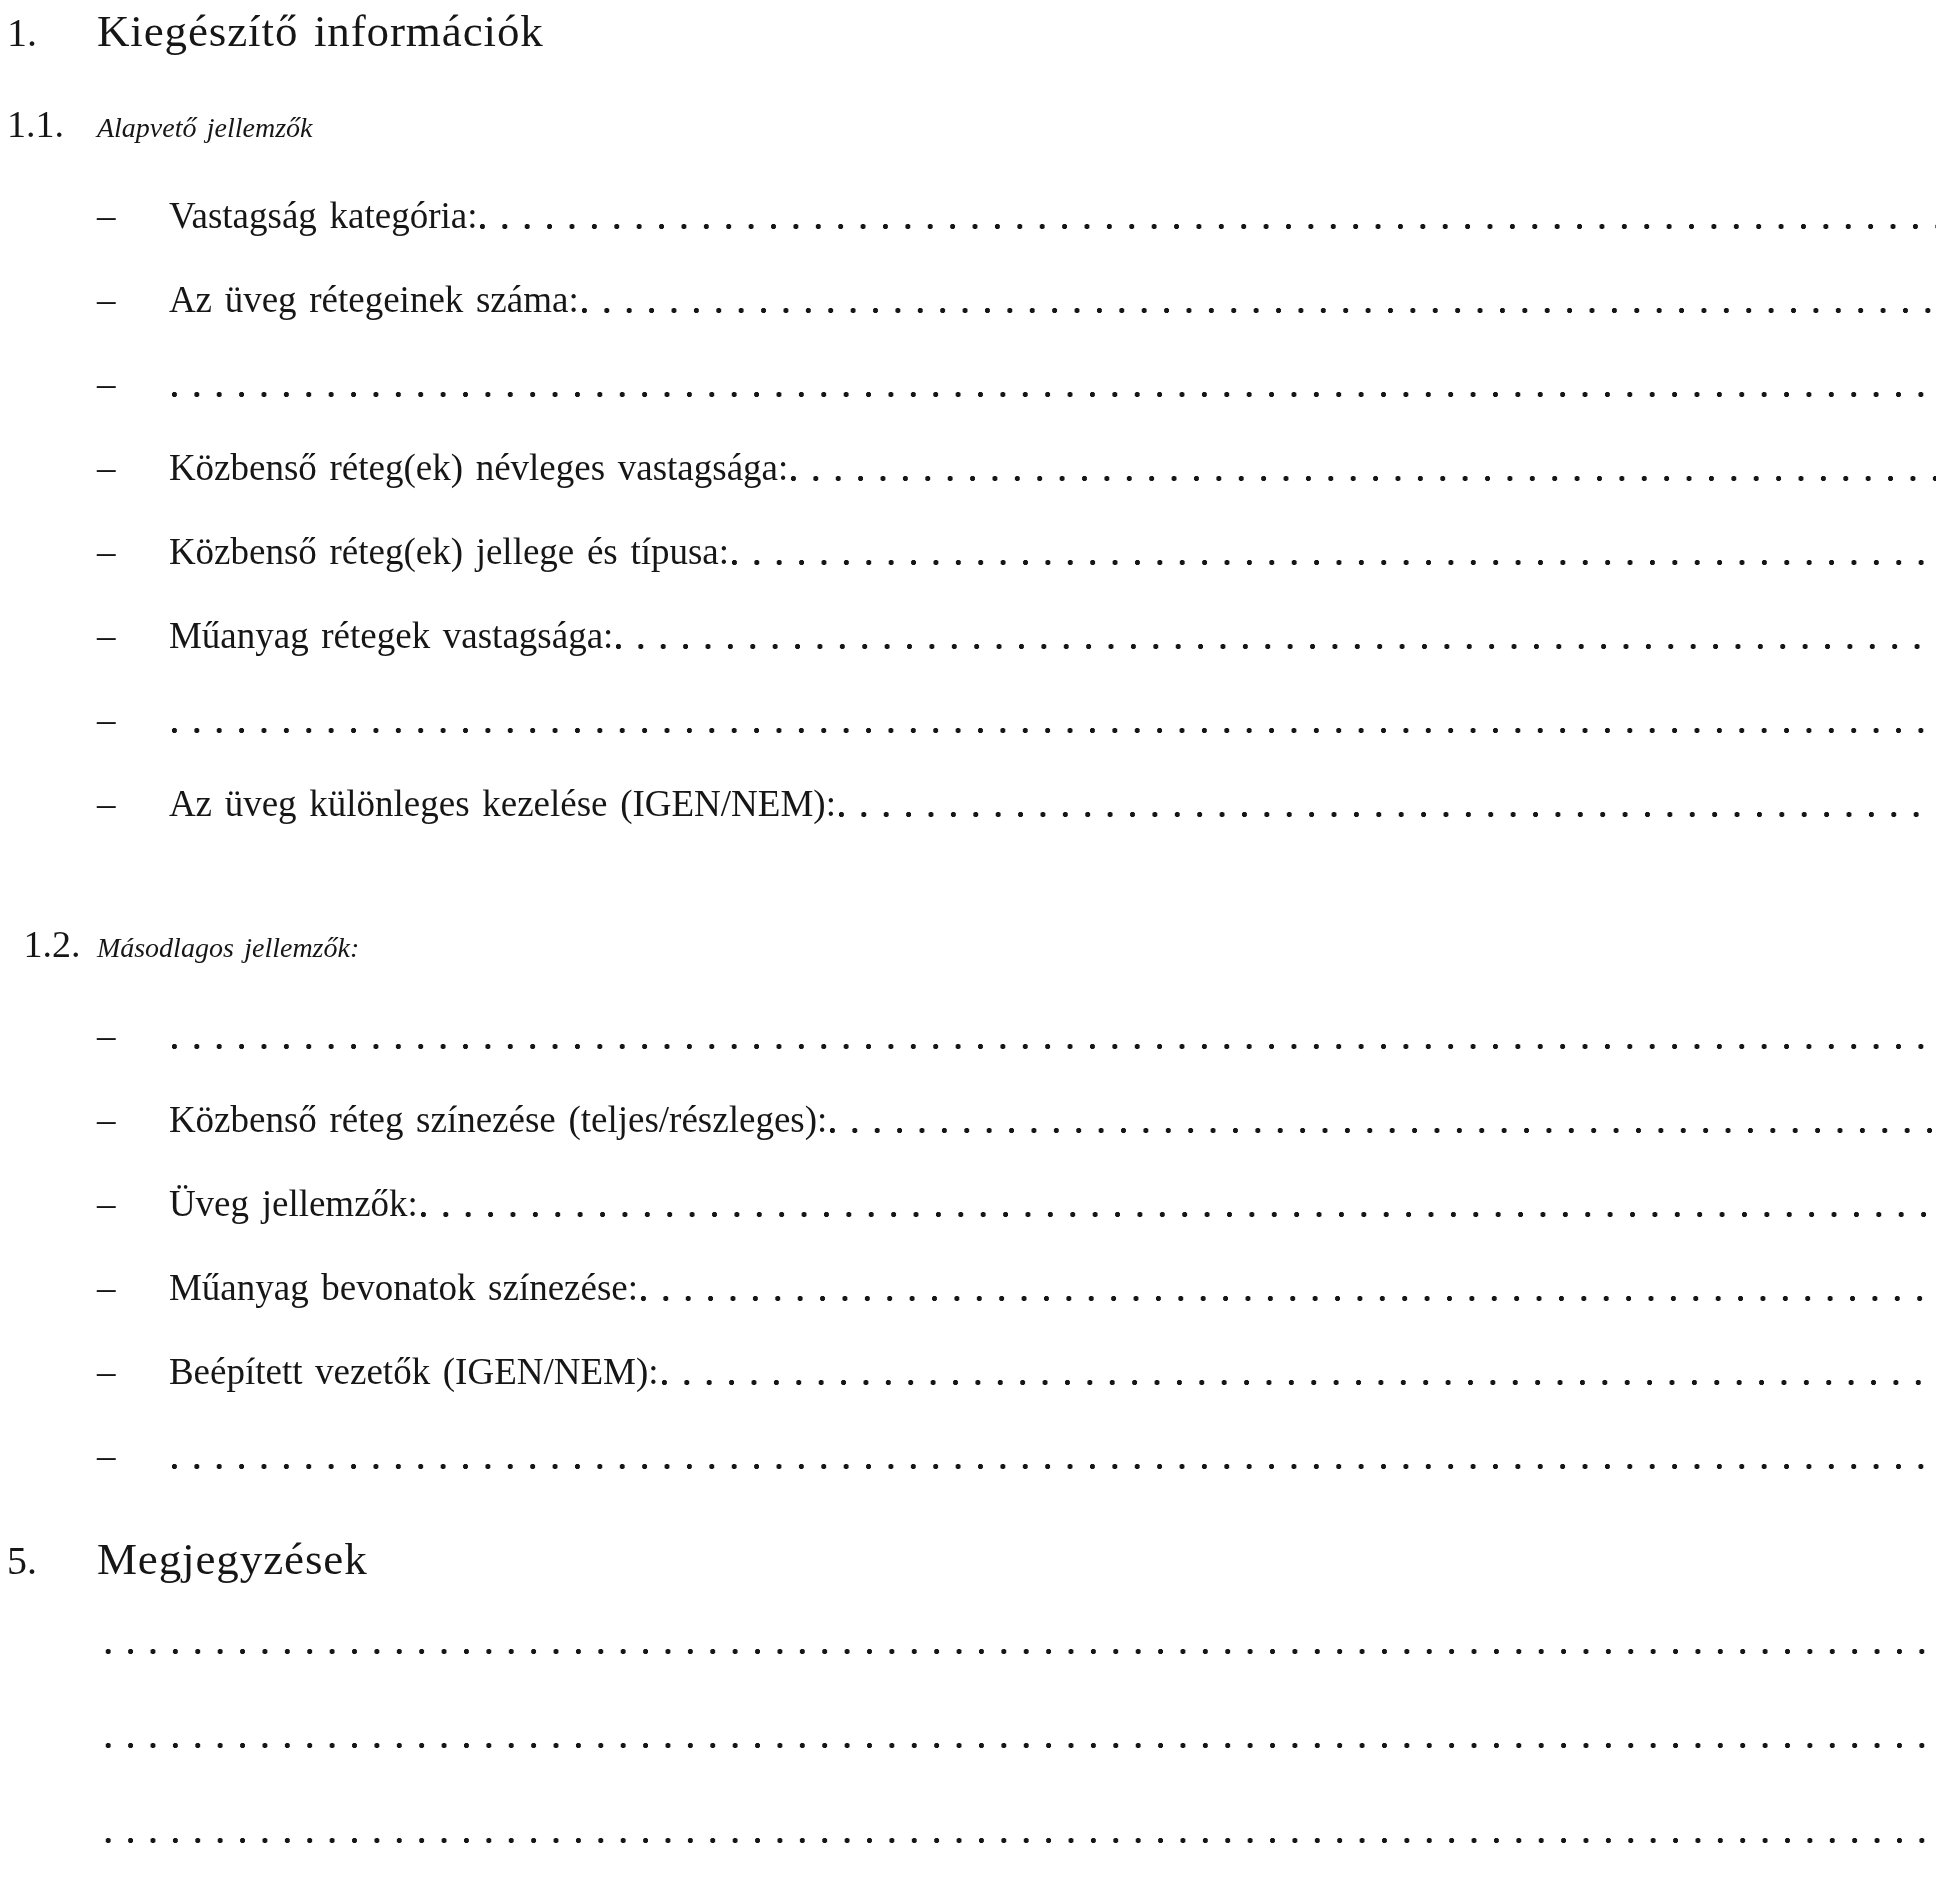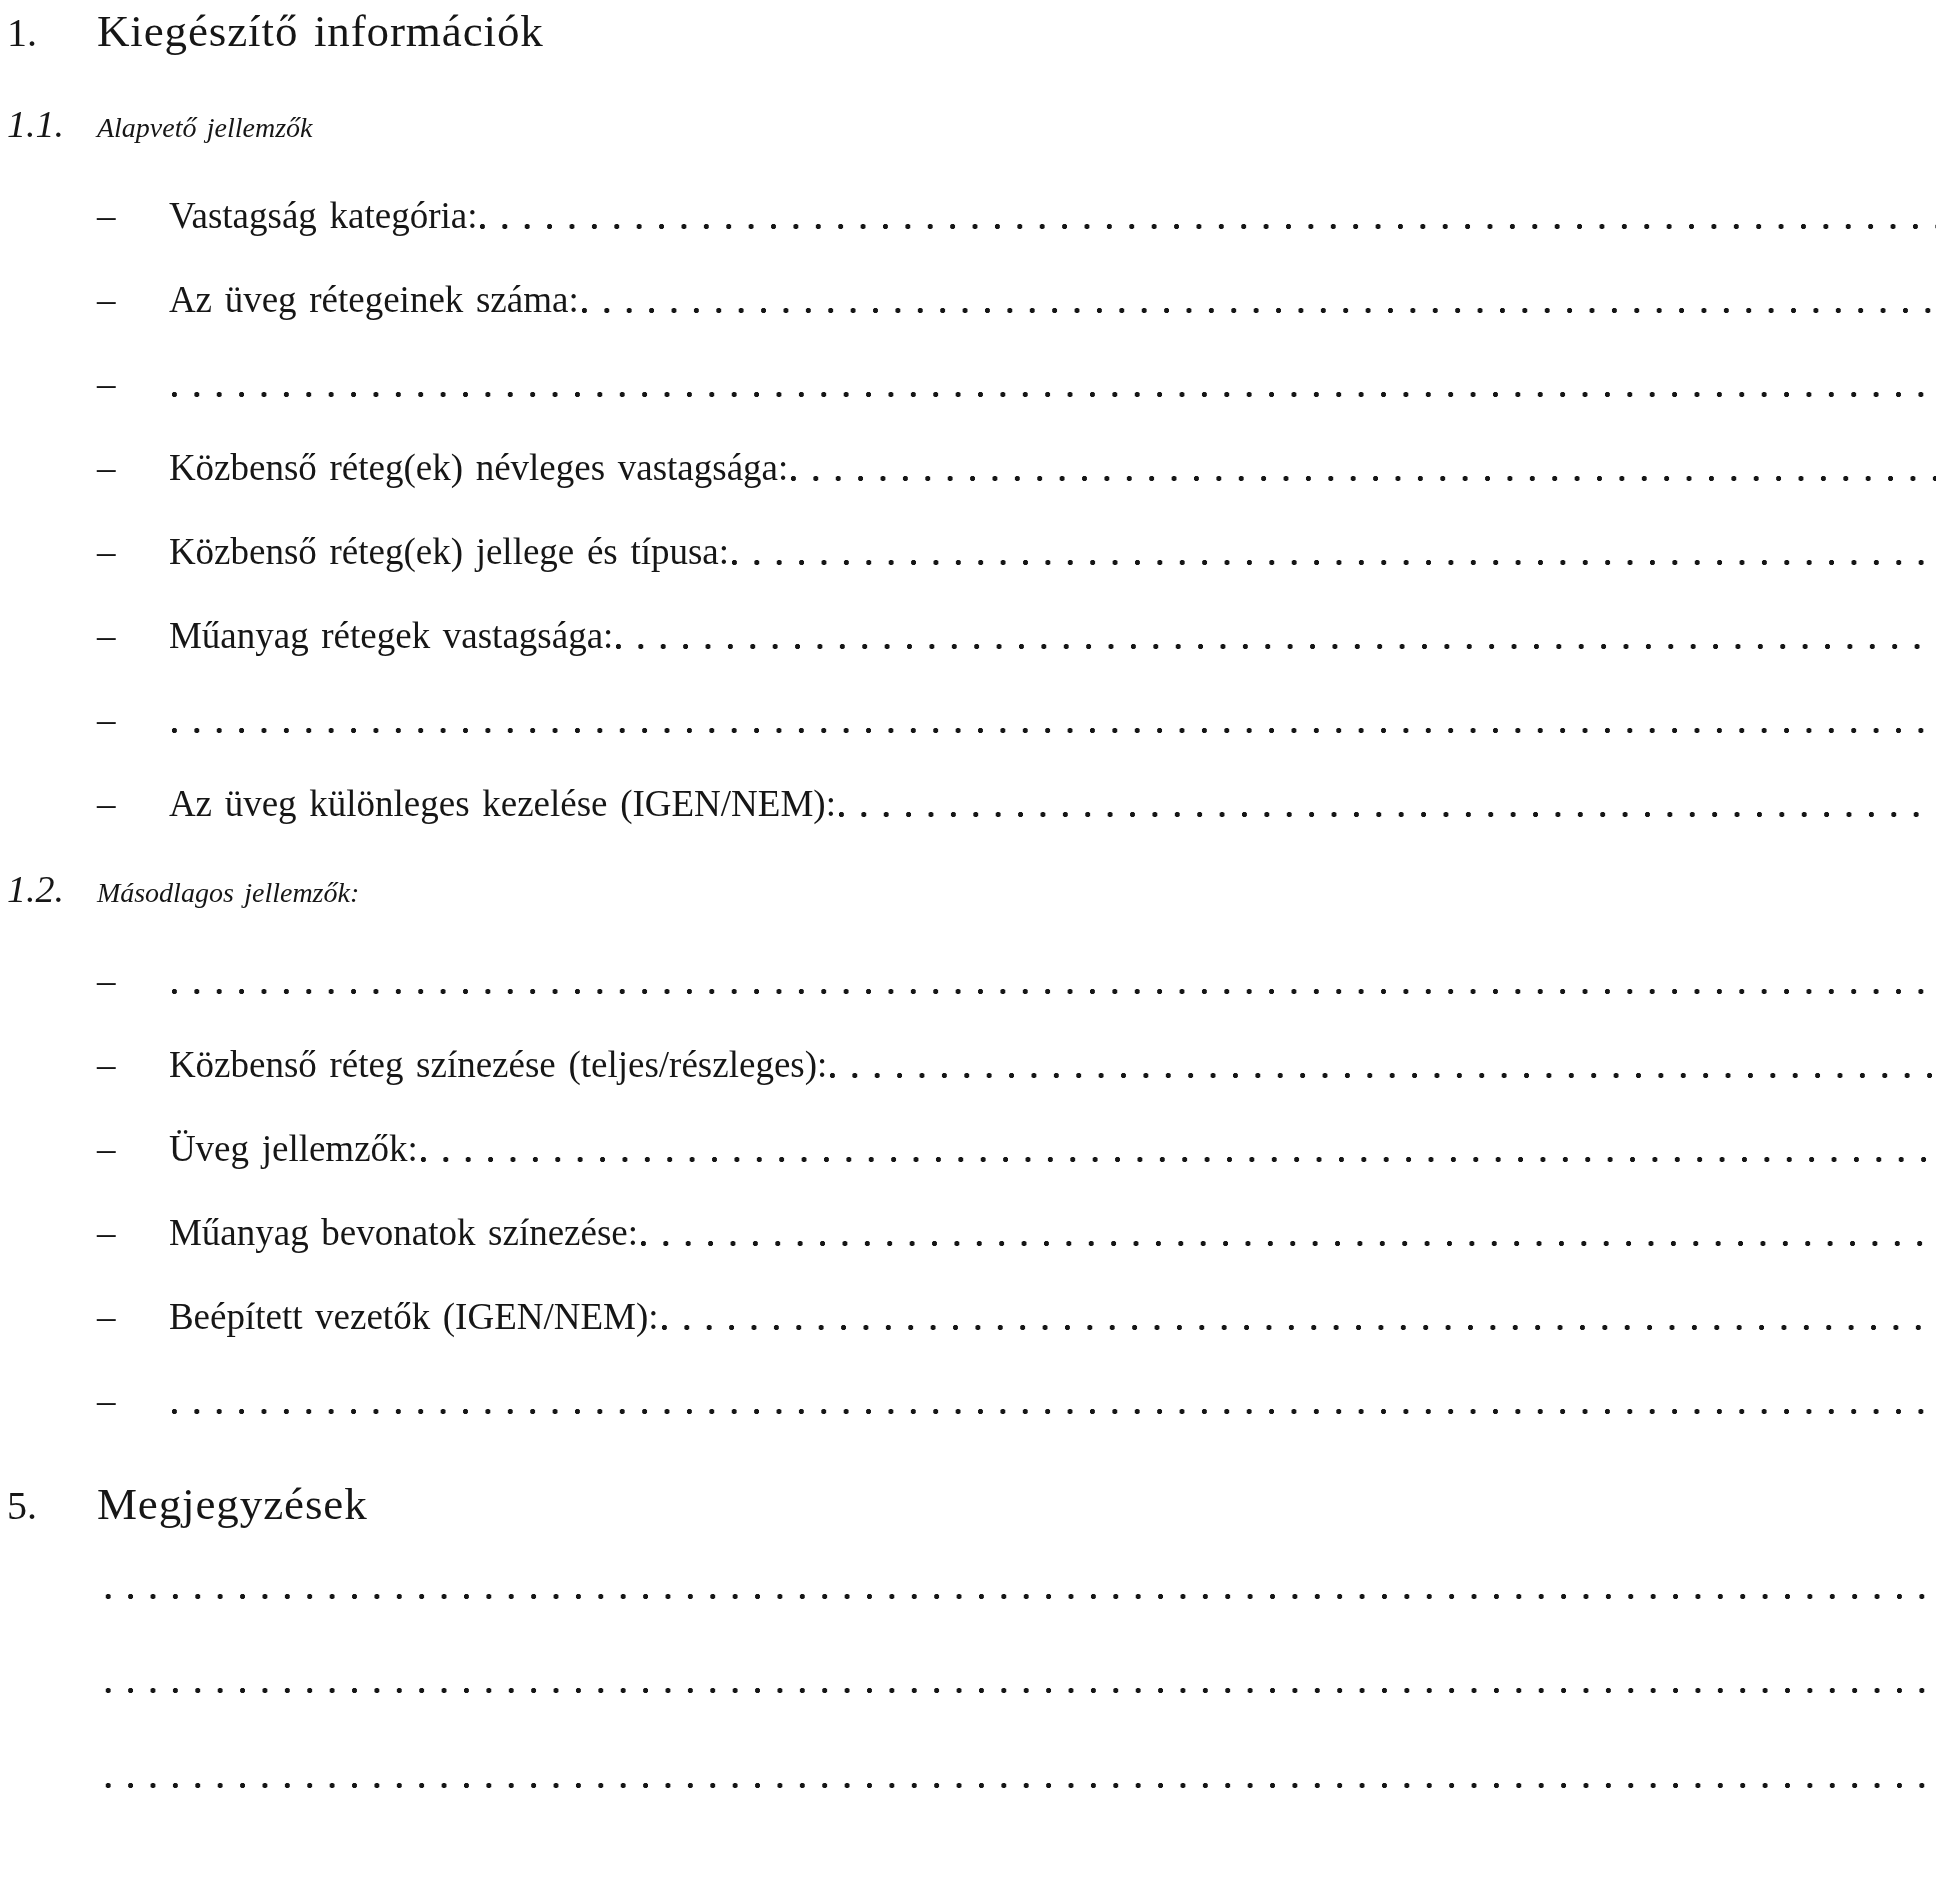--- a/index.html
+++ b/index.html
@@ -21,23 +21,23 @@
     height:1895px;
     padding:5.2px 21.5px 0 6.9px;
   }
   
   .section-head{display:flex;align-items:baseline;}
   .section-head .num{flex:0 0 90px;}
   .h-main{line-height:53px;margin-bottom:40px;}
   .h-main .num{font-size:40px;}
   .h-main .title{font-weight:normal;font-size:45px;letter-spacing:0.9px;word-spacing:3.4px;}
   .h-sub{line-height:50px;margin-bottom:38px;}
-  .h-sub .num{font-size:38px;font-style:italic;}
+  .h-sub .num{font-size:38px;}
   .h-sub .title{font-style:italic;font-size:28px;word-spacing:3.4px;}
-  .gap-before{margin-top:35px;}
+  .gap-before{margin-top:90px;text-align:center;}
   
   .item-row{
     display:flex;
     margin-left:90px;
     line-height:50px;
     font-size:37px;
     margin-bottom:34px;
   }
   .item-row .dash{flex:0 0 72px;}
   .item-row .label{white-space:nowrap;word-spacing:3.4px;}

